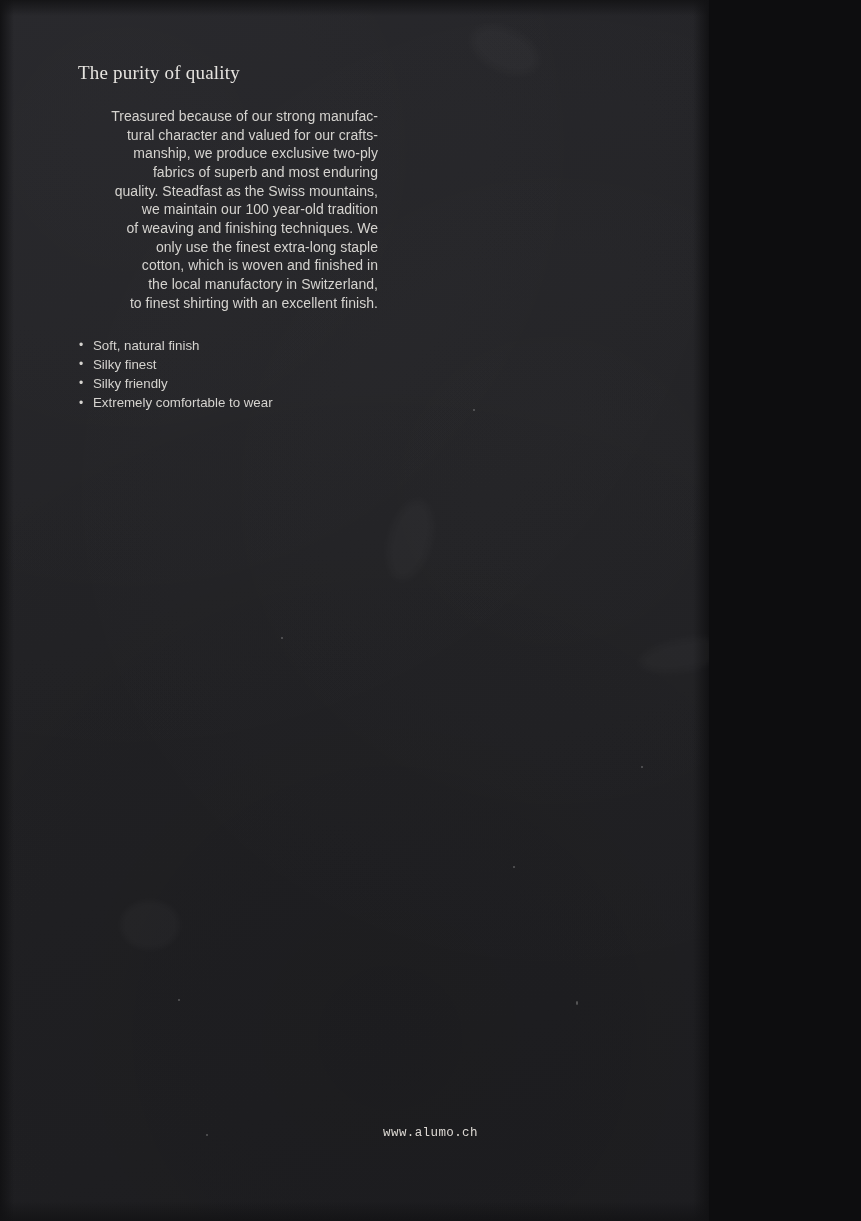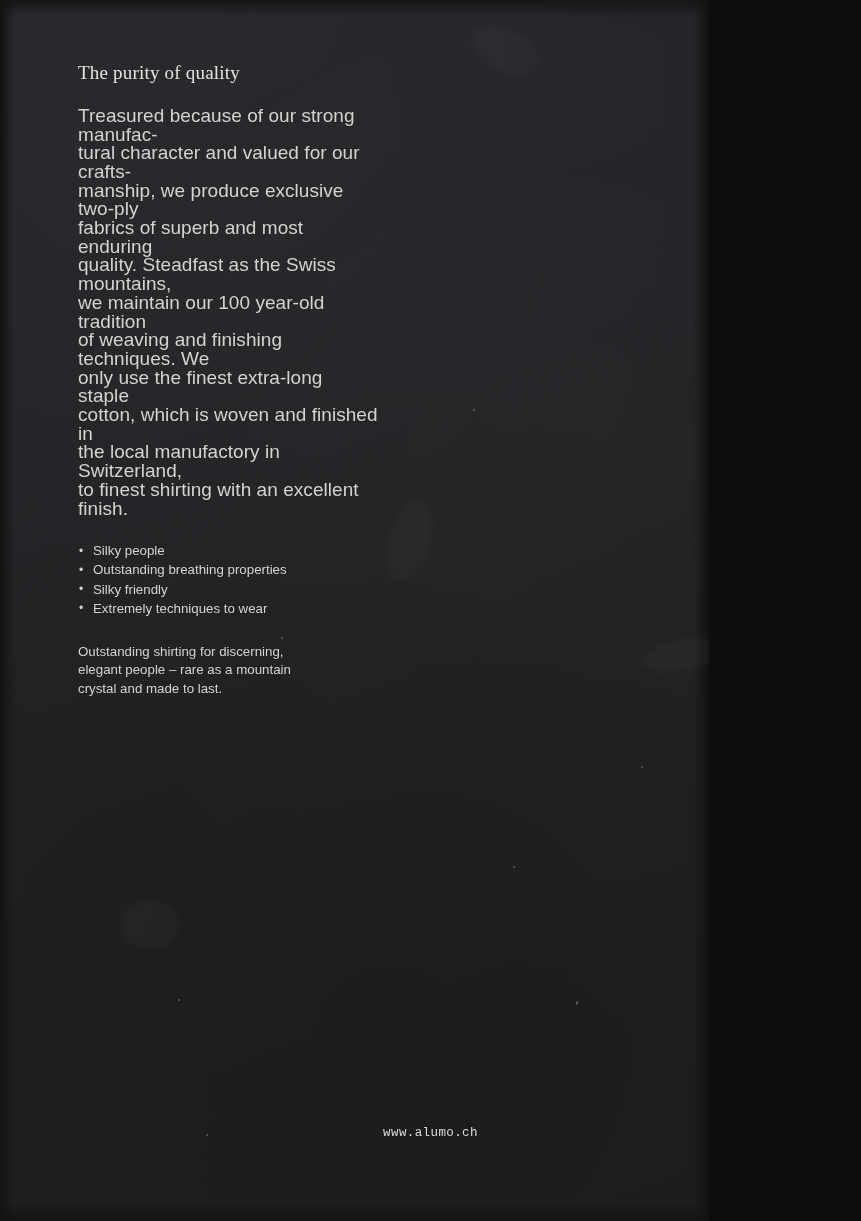--- a/index.html
+++ b/index.html
@@ -72,26 +72,27 @@
   .headline {
     font-family: "Liberation Serif", serif;
     font-size: 19px;
     font-weight: 400;
     letter-spacing: 0.2px;
     color: #e6e4e0;
     margin: 0 0 22px 0;
     line-height: 1.2;
   }
   .body-text {
-    font-size: 19px;
+    font-size: 14px;
     line-height: 18.7px;
     color: #d5d3cf;
     margin: 0 0 24px 0;
     white-space: pre-line;
     letter-spacing: 0.05px;
+    text-align: right;
   }
   .benefits-label {
     font-size: 13.3px;
     line-height: 18.7px;
     color: #d5d3cf;
     margin: 0 0 9px 0;
   }
   ul.benefits {
     list-style: none;
     margin: 0 0 24px 0;
@@ -163,25 +164,22 @@
 manship, we produce exclusive two-ply
 fabrics of superb and most enduring
 quality. Steadfast as the Swiss mountains,
 we maintain our 100 year-old tradition
 of weaving and finishing techniques. We
 only use the finest extra-long staple
 cotton, which is woven and finished in
 the local manufactory in Switzerland,
 to finest shirting with an excellent finish.</p>
     <ul class="benefits">
-      <li>Silky people</li>
-      <li>Outstanding breathing properties</li>
+      <li>Soft, natural finish</li>
+      <li>Silky finest</li>
       <li>Silky friendly</li>
-      <li>Extremely techniques to wear</li>
+      <li>Extremely comfortable to wear</li>
     </ul>
-    <p class="closing-text">Outstanding shirting for discerning,
-elegant people – rare as a mountain
-crystal and made to last.</p>
   </div>
 
   <div class="footer">www.alumo.ch</div>
 
 </div>
 
 </body></html>

